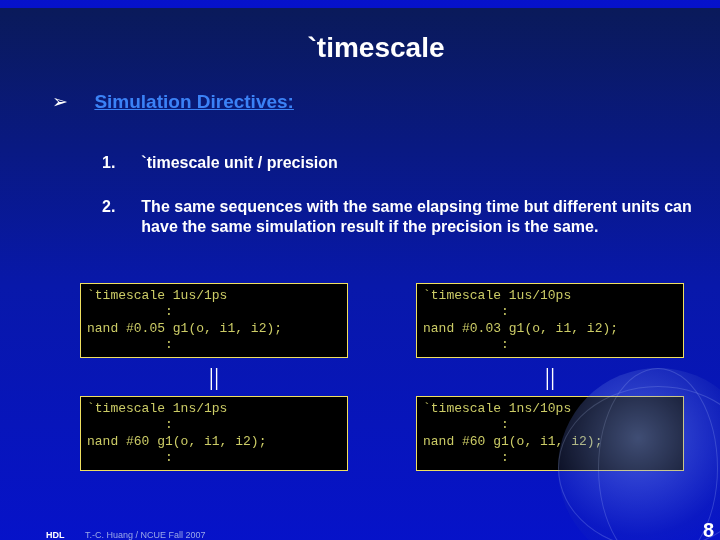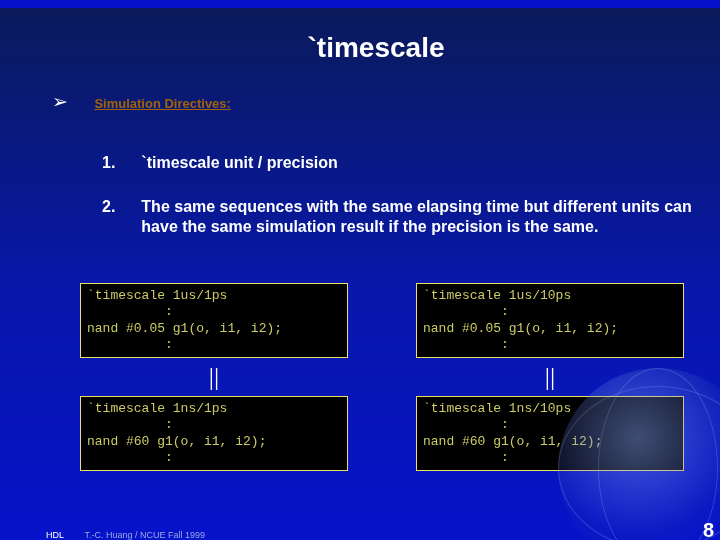--- a/index.html
+++ b/index.html
@@ -13,22 +13,22 @@
 }
 .title {
   text-align: center;
   color: #ffffff;
   font-size: 28px;
   font-weight: bold;
   padding-top: 8px;
   padding-bottom: 10px;
 }
 .section-header {
-  color: #a16207;
-  font-size: 13px;
+  color: #3b82f6;
+  font-size: 19px;
   font-weight: bold;
   padding-left: 20px;
   text-decoration: underline;
 }
 .bullet {
   color: #ffffff;
   font-size: 19px;
   padding-right: 6px;
   display: inline-block;
 }
@@ -99,21 +99,21 @@
 .globe::after { inset: 0 40px; }
 .footer {
   position: absolute;
   bottom: 8px;
   left: 14px;
   color: #9aa8e8;
   font-size: 9px;
 }
 .hdl {
   color: #ffffff;
-  font-weight: normal;
+  font-weight: bold;
   margin-right: 10px;
 }
 .page-num {
   position: absolute;
   bottom: 6px;
   right: 14px;
   color: #ffffff;
   font-size: 20px;
   font-weight: bold;
 }
@@ -147,30 +147,30 @@
           :</div>
     <div class="equiv">||</div>
     <div class="code-box">`timescale 1ns/1ps
           :
 nand #60 g1(o, i1, i2);
           :</div>
   </div>
   <div class="col">
     <div class="code-box">`timescale 1us/10ps
           :
-nand #0.05 g1(o, i1, i2);
+nand #0.03 g1(o, i1, i2);
           :</div>
     <div class="equiv">||</div>
     <div class="code-box">`timescale 1ns/10ps
           :
 nand #60 g1(o, i1, i2);
           :</div>
   </div>
 </div>
 
 <div class="globe"></div>
 
 <div class="footer">
   <span class="hdl">HDL</span>
-  <span>T.-C. Huang / NCUE  Fall 1999</span>
+  <span>T.-C. Huang / NCUE  Fall 2007</span>
 </div>
 
 <div class="page-num">8</div>
 
 </body></html>

